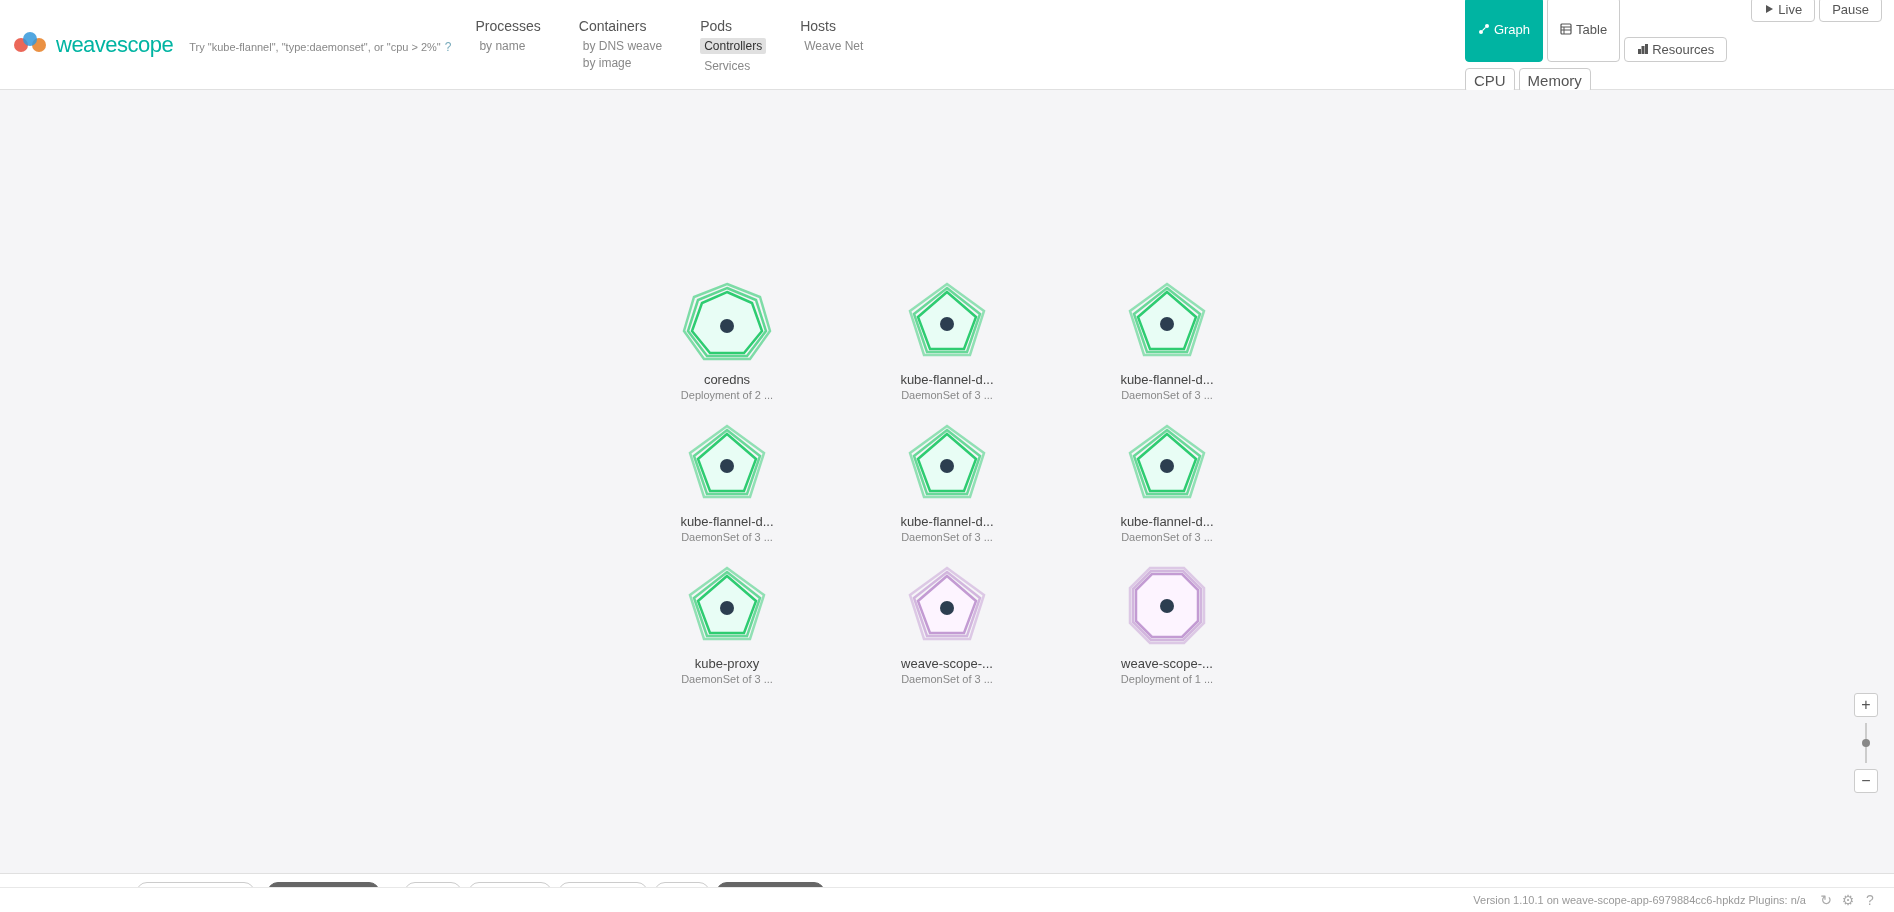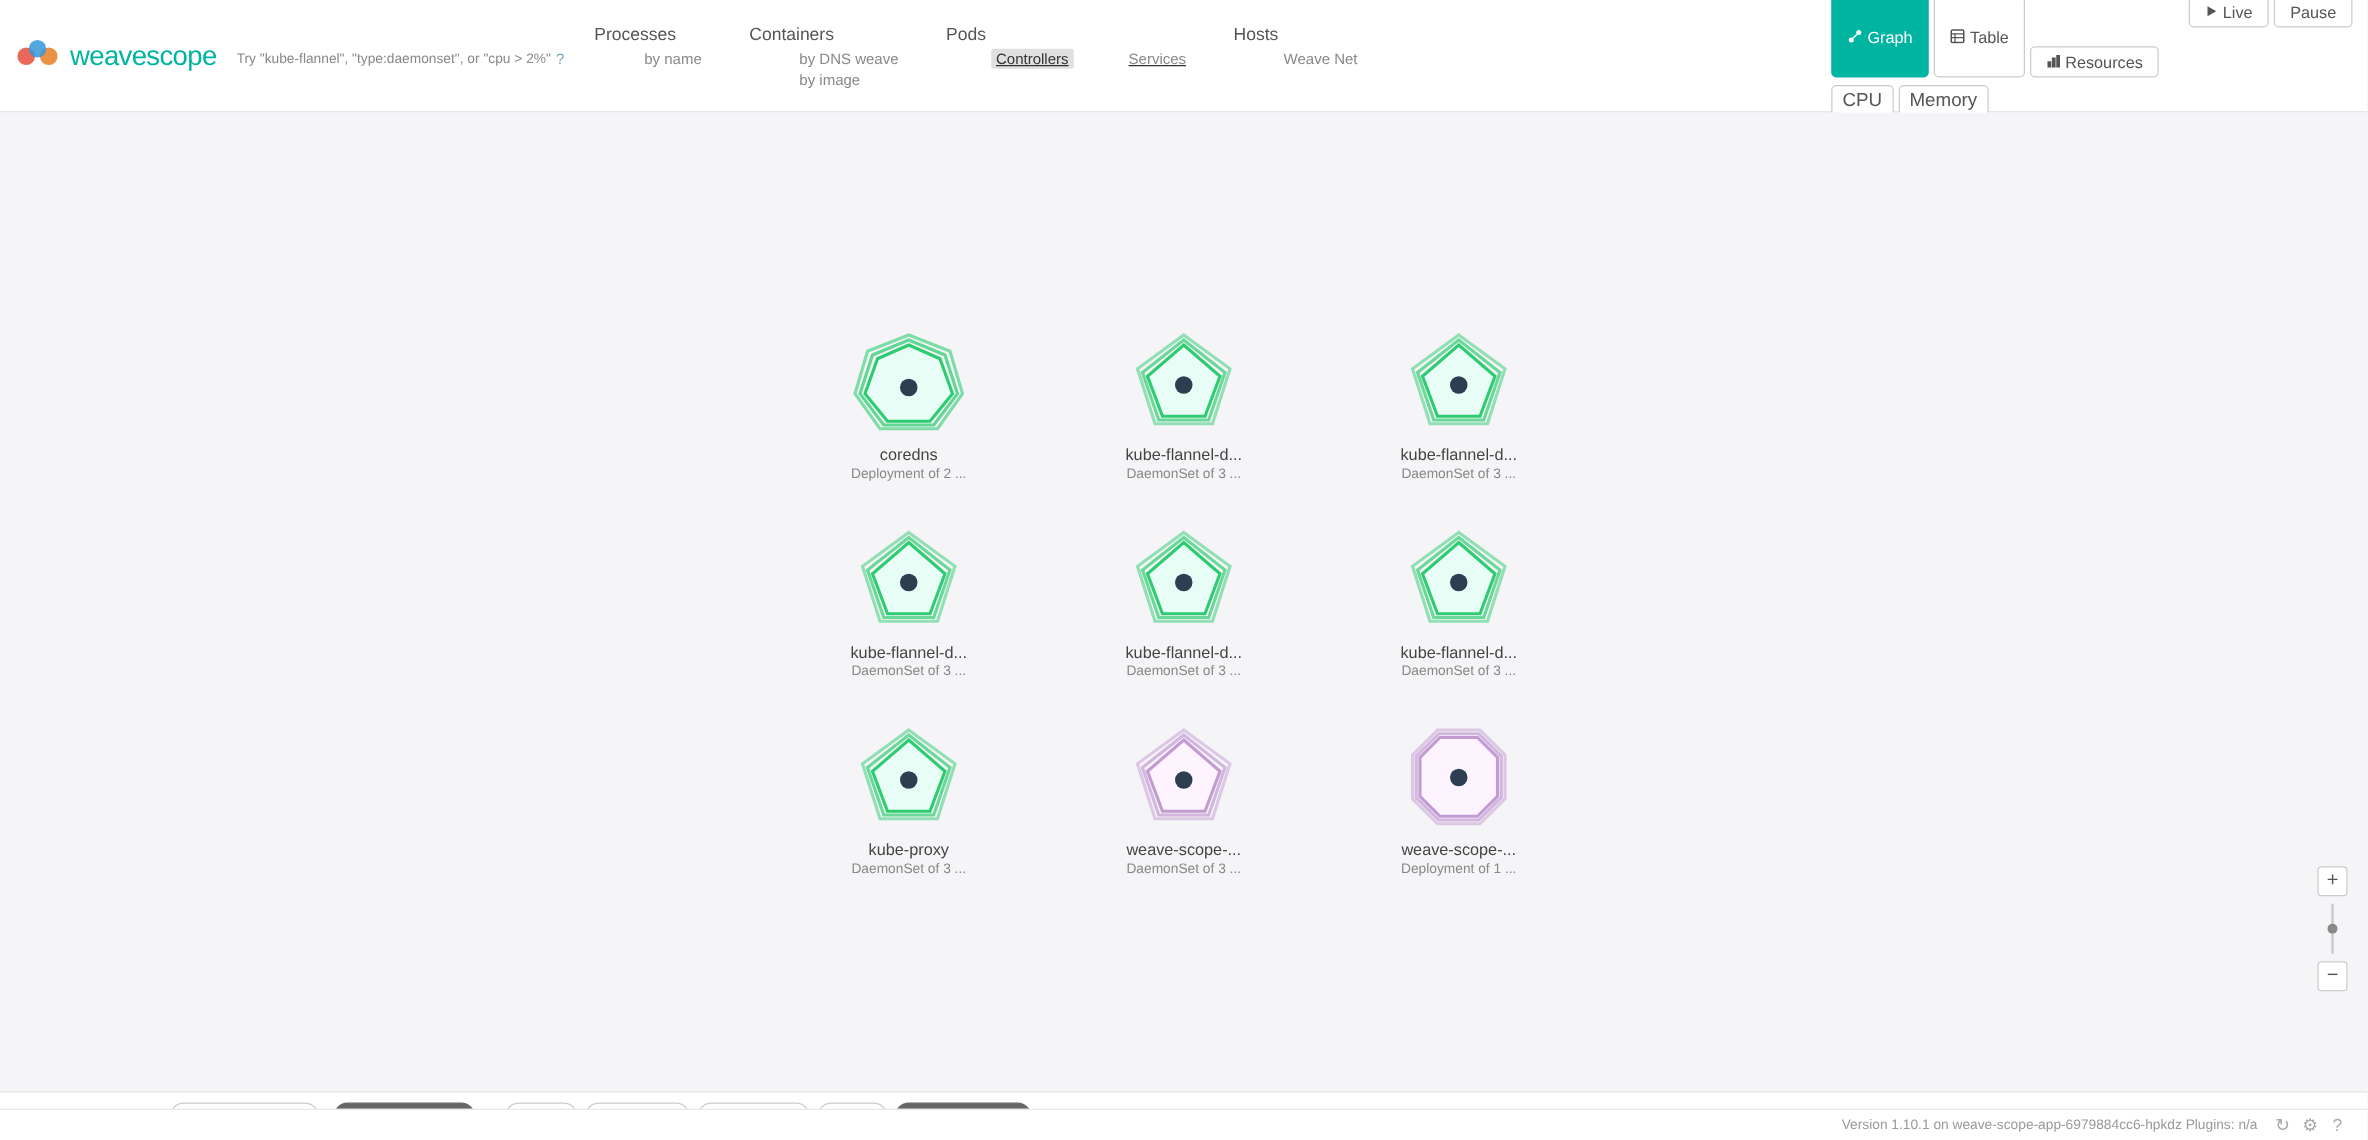--- a/index.html
+++ b/index.html
@@ -25,21 +25,21 @@
     .btn.active { background: #00b4a2; color: #fff; border-color: #00b4a2; }
     .btn-small { padding: 3px 8px; font-size: 15px; }
     .btn-live { background: #fff; border: 1px solid #ccc; padding: 4px 12px; border-radius: 4px; cursor: pointer; font-size: 13px; color: #555; display: flex; align-items: center; gap: 4px; }
 
     
     .main { display: flex; flex-direction: column; height: calc(912px - 90px); position: relative; }
 
     .graph-area { flex: 1; position: relative; overflow: hidden; background: #f5f5f7; display: flex; align-items: center; justify-content: center; }
 
     
-    .nodes-grid { display: grid; grid-template-columns: repeat(3, 160px); gap: 36px 60px; }
+    .nodes-grid { display: grid; grid-template-columns: repeat(3, 160px); gap: 20px 60px; }
 
     .node-item { display: flex; flex-direction: column; align-items: center; cursor: pointer; }
 
     .node-label { font-size: 13px; color: #444; margin-top: 8px; text-align: center; }
     .node-sublabel { font-size: 11px; color: #888; text-align: right; margin-top: 2px; }
 
     
     .node-shape { width: 90px; height: 85px; position: relative; display: flex; align-items: center; justify-content: center; }
     .node-shape svg { width: 90px; height: 85px; }
 
@@ -65,21 +65,21 @@
     .version-icon { width: 16px; height: 16px; cursor: pointer; color: #aaa; font-size: 14px; display: flex; align-items: center; justify-content: center; }
 
     
     .header-inner { display: flex; align-items: center; width: 100%; height: 100%; }
     .header-center { display: flex; align-items: flex-start; gap: 30px; flex: 1; padding: 8px 0; }
     .header-right { display: flex; align-items: flex-start; gap: 8px; padding: 8px 0; margin-left: auto; }
 
     .nav-col { display: flex; flex-direction: column; gap: 2px; }
     .nav-col .nav-top { font-size: 14px; font-weight: 500; color: #555; padding: 2px 4px; cursor: pointer; white-space: nowrap; }
     .nav-col .nav-subs { display: flex; flex-direction: column; gap: 1px; padding-left: 4px; }
-    .nav-col .nav-sub-link { font-size: 12px; color: #888; cursor: pointer; padding: 1px 4px; border-radius: 2px; white-space: nowrap; margin-left: 36px; }
+    .nav-col .nav-sub-link { font-size: 12px; color: #888; cursor: pointer; padding: 1px 4px; border-radius: 2px; white-space: nowrap; }
     .nav-col .nav-sub-link.active { color: #333; background: #e0e0e0; font-weight: 500; }
 
     
     .btn-resources { display: flex; align-items: center; gap: 3px; margin-top: 40px; }
   </style>
 </head>
 <body>
 
 <div style="width:1894px; height:912px; display:flex; flex-direction:column; overflow:hidden;">
 
@@ -116,21 +116,21 @@
         <div class="nav-col">
           <span class="nav-top">Containers</span>
           <div class="nav-subs">
             <span class="nav-sub-link">by DNS weave</span>
             <span class="nav-sub-link">by image</span>
           </div>
         </div>
 
         <div class="nav-col">
           <span class="nav-top">Pods</span>
-          <div class="nav-subs" style="flex-direction:row; gap:4px;text-decoration:underline;">
+          <div class="nav-subs" style="flex-direction:column; gap:4px;">
             <span class="nav-sub-link active">Controllers</span>
             <span class="nav-sub-link">Services</span>
           </div>
         </div>
 
         <div class="nav-col">
           <span class="nav-top">Hosts</span>
           <div class="nav-subs">
             <span class="nav-sub-link">Weave Net</span>
           </div>

